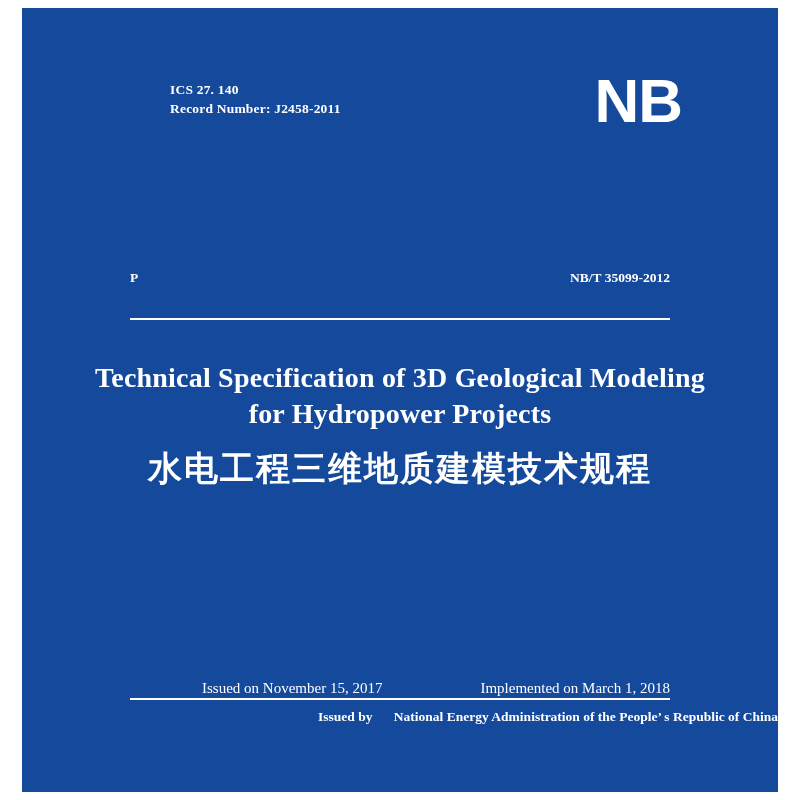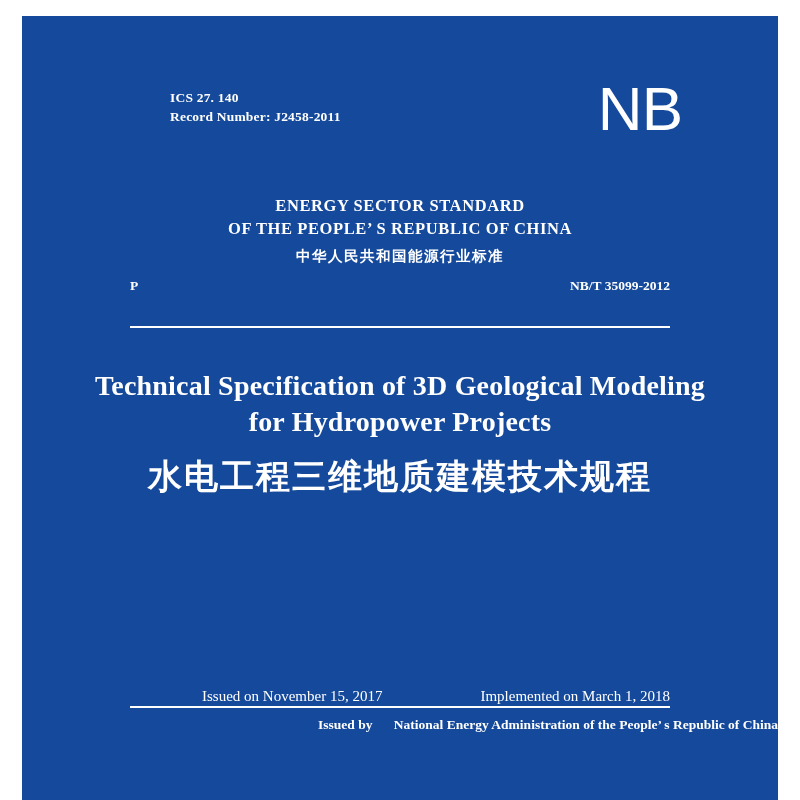--- a/index.html
+++ b/index.html
@@ -20,21 +20,20 @@
   }
 
   .cover {
     position: absolute;
     left: 22px;
     top: 8px;
     width: 756px;
     height: 784px;
     background: #14499b;
     color: #ffffff;
-    margin-top: 8px;
   }
 
   
   .top-row {
     position: absolute;
     left: 0;
     top: 72px;
     width: 100%;
     height: 80px;
   }
@@ -47,21 +46,21 @@
     font-size: 13.5px;
     line-height: 19px;
     letter-spacing: 0.2px;
   }
 
   .nb-logo {
     position: absolute;
     right: 96px;
     top: -10px;
     font-family: "Liberation Sans", sans-serif;
-    font-weight: normal;
+    font-weight: bold;
     font-size: 62px;
     letter-spacing: -1px;
     line-height: 62px;
   }
 
   
   .std-titles {
     position: absolute;
     left: 0;
     top: 178px;
@@ -164,25 +163,20 @@
   <div class="cover">
 
     <div class="top-row">
       <div class="ics-block">
         <div>ICS 27. 140</div>
         <div>Record Number: J2458-2011</div>
       </div>
       <div class="nb-logo">NB</div>
     </div>
 
-    <div class="std-titles">
-      <div class="std-en1">ENERGY SECTOR STANDARD</div>
-      <div class="std-en2">OF THE PEOPLE’ S REPUBLIC OF CHINA</div>
-      <div class="std-cn">中华人民共和国能源行业标准</div>
-    </div>
 
     <div class="code-row">
       <span class="left">P</span>
       <span class="right">NB/T 35099-2012</span>
     </div>
 
     <div class="rule rule-top"></div>
 
     <div class="main-title">
       <div class="mt-en">Technical Specification of 3D Geological Modeling</div>

